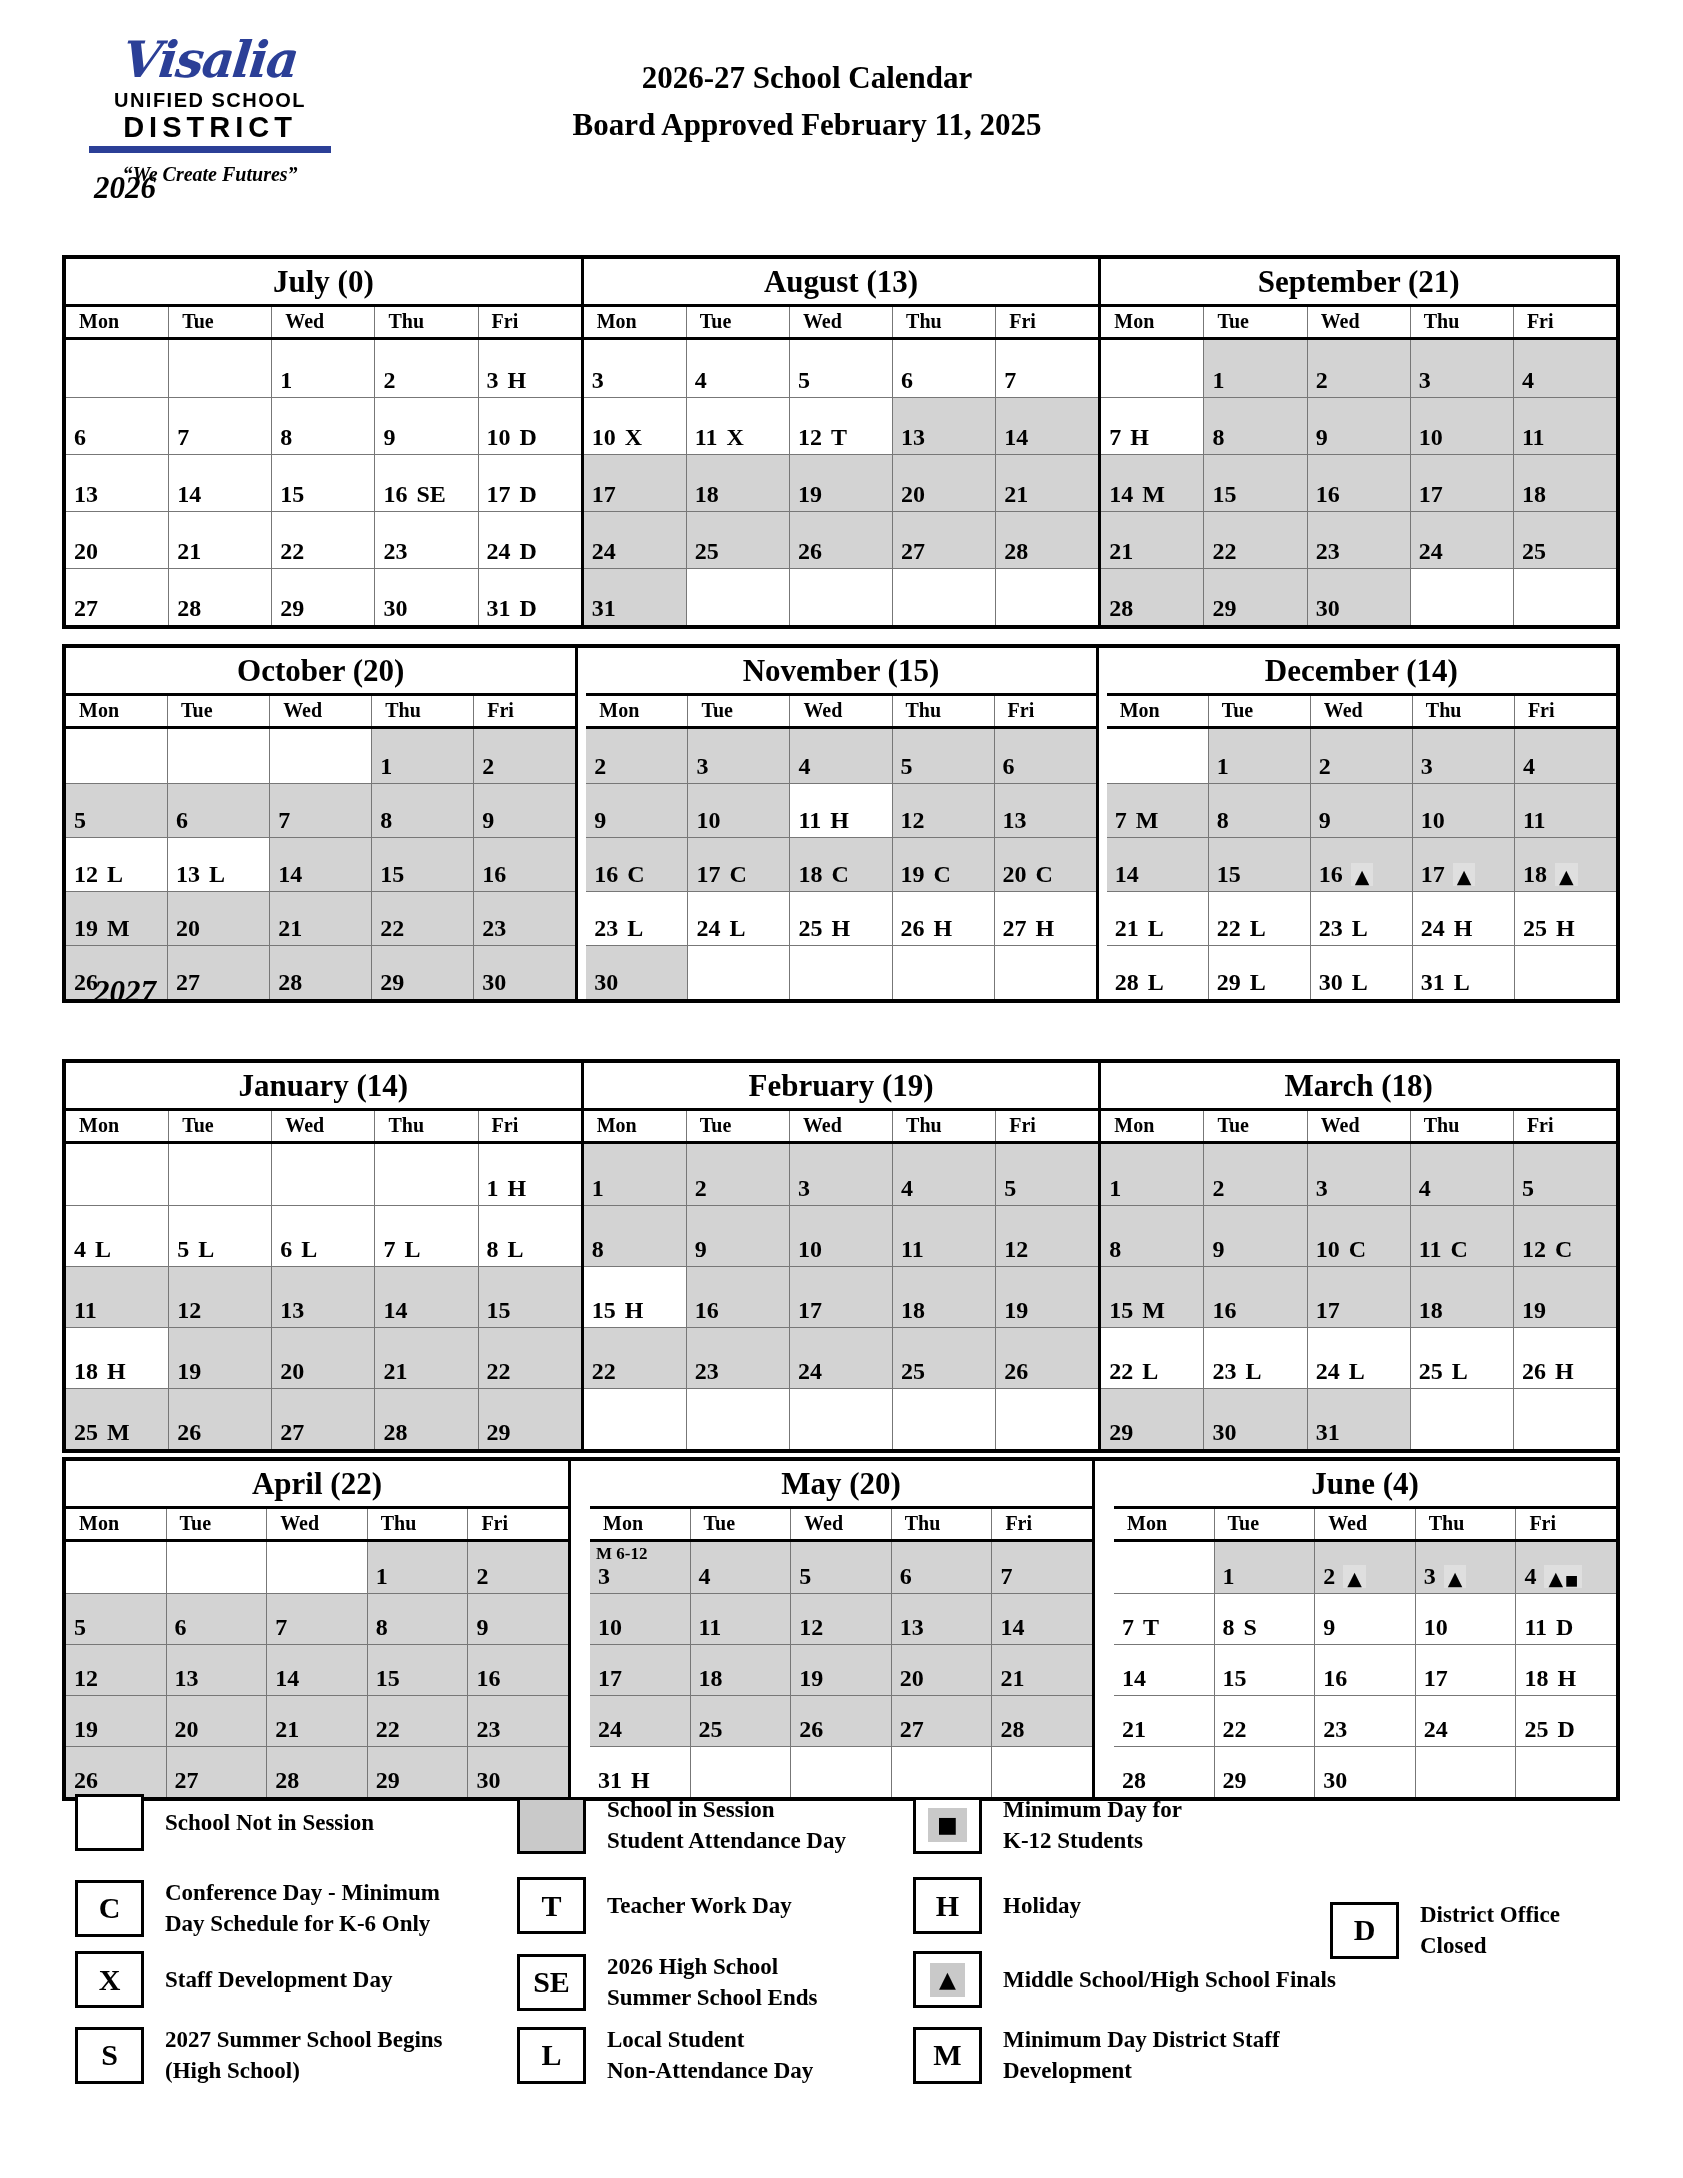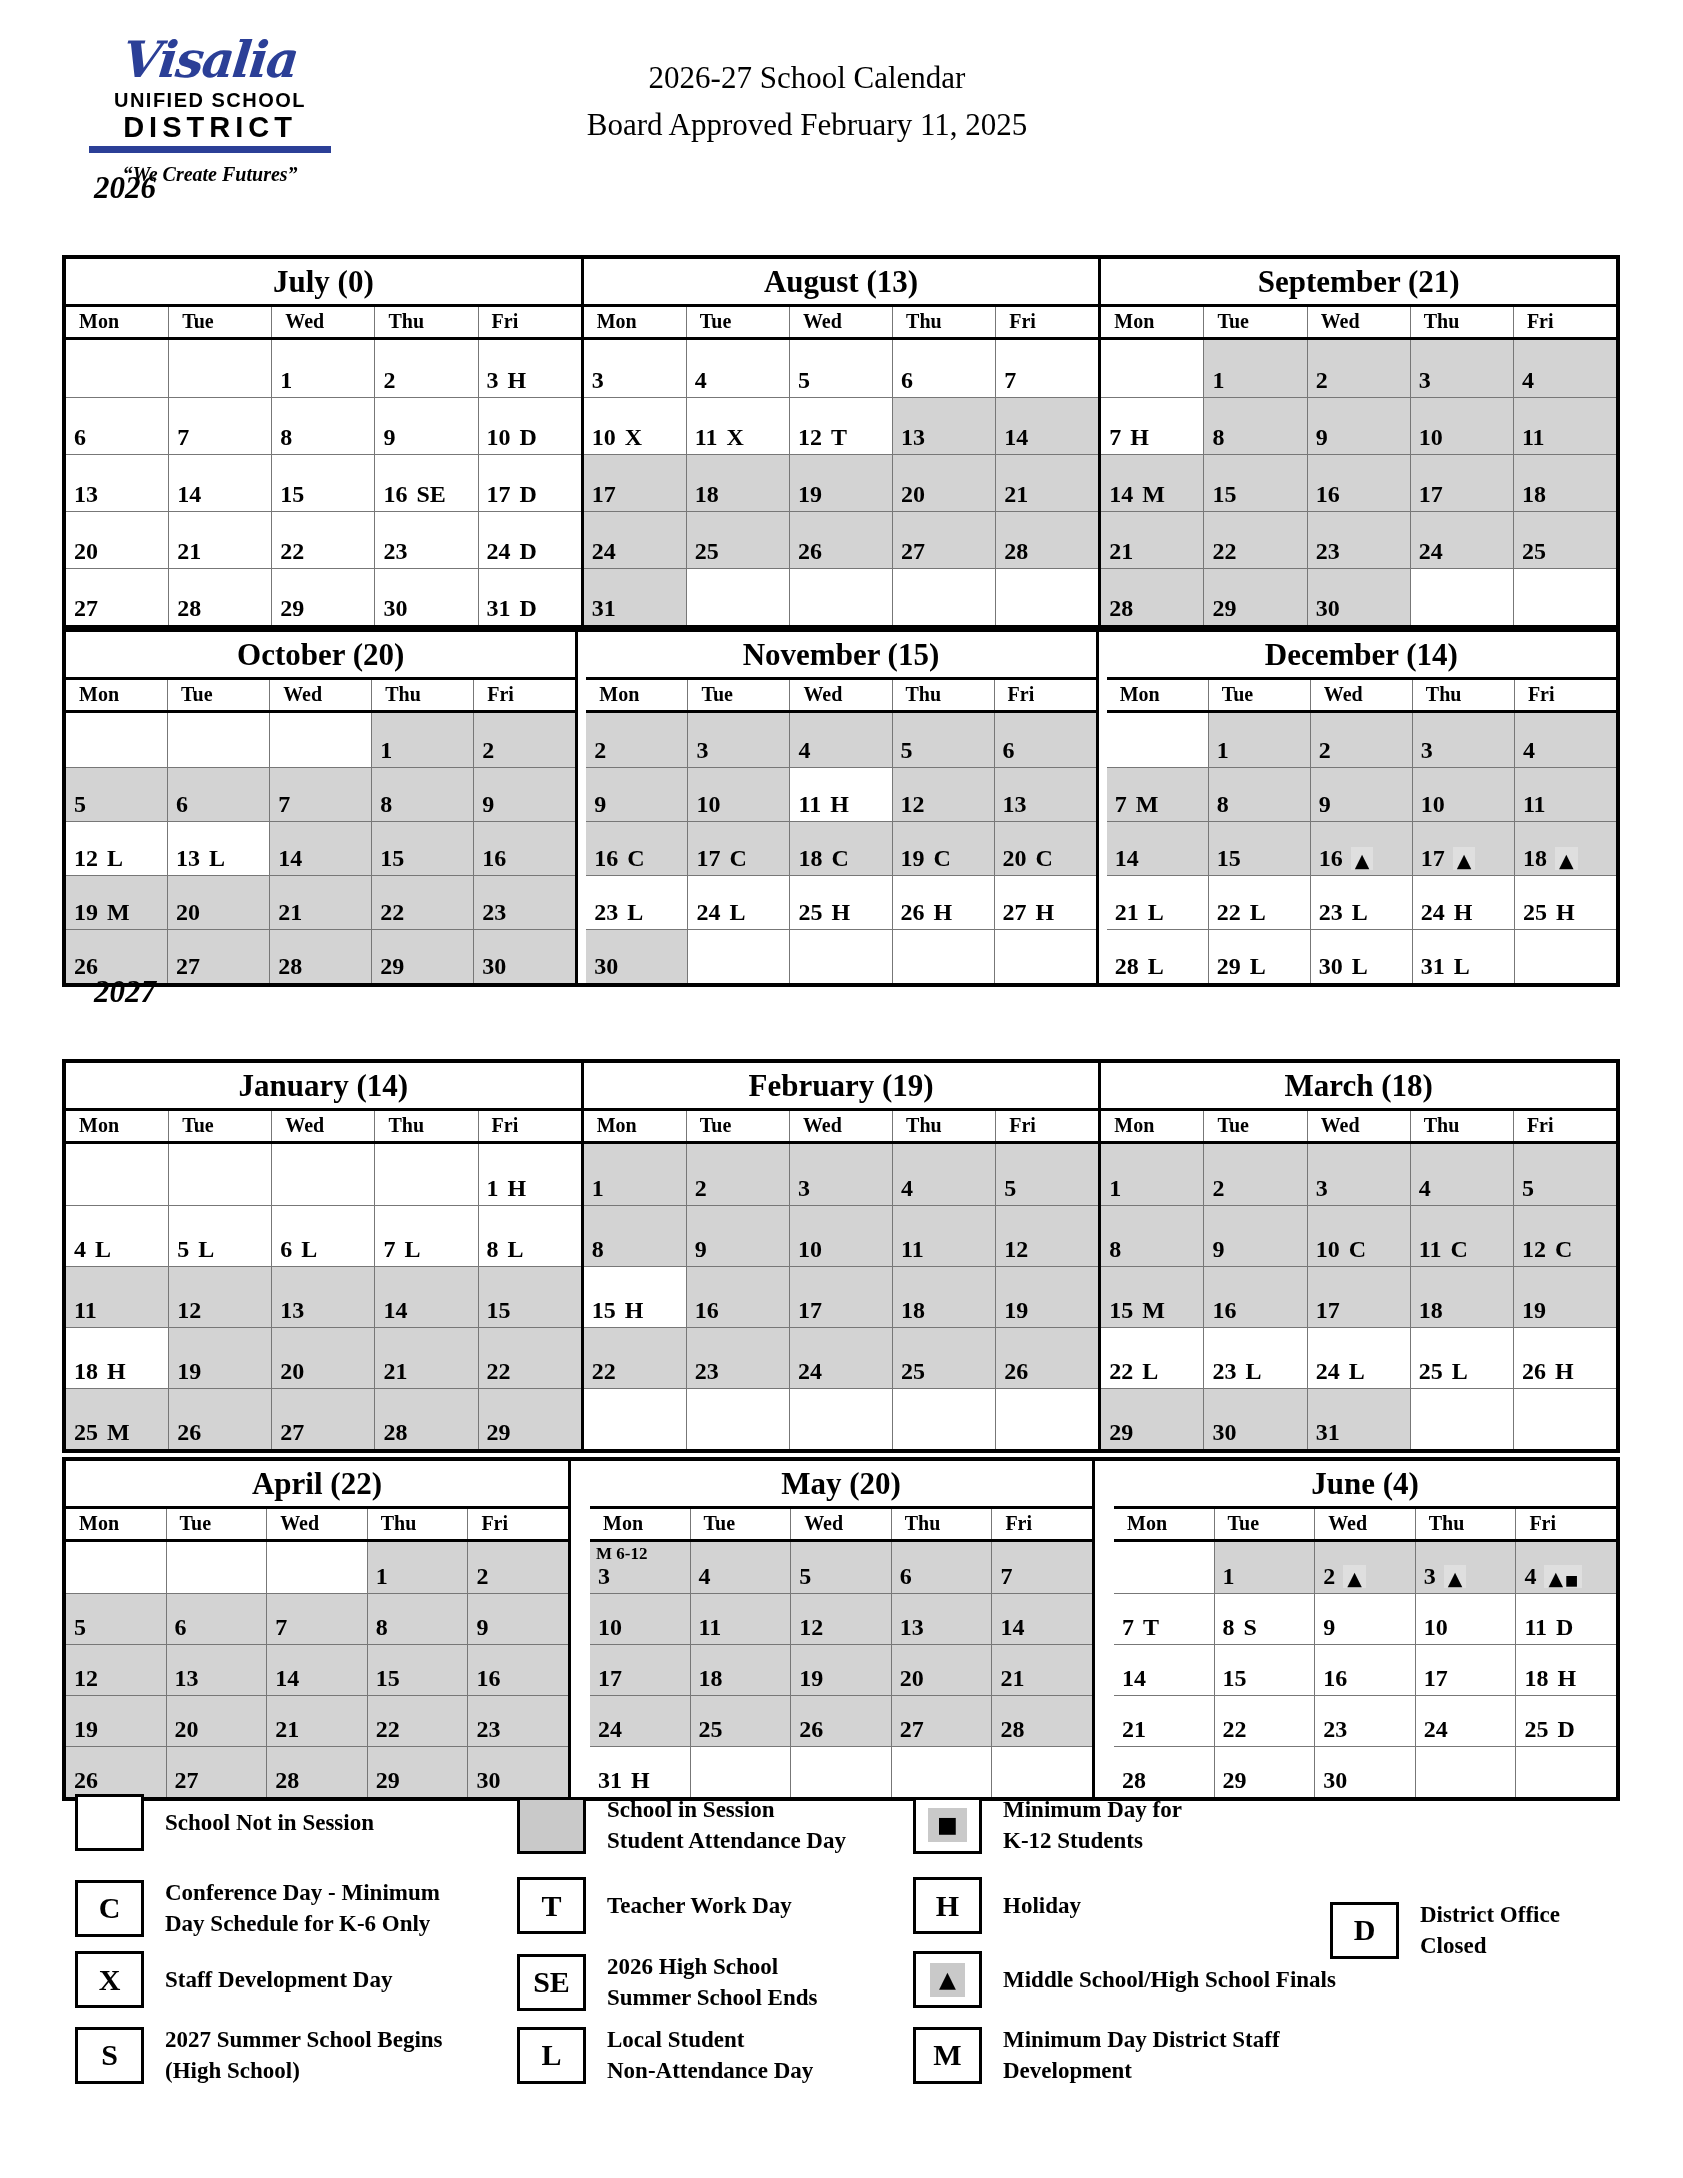--- a/index.html
+++ b/index.html
@@ -12,30 +12,30 @@
               font-size:50px;line-height:1.05;color:var(--logo-blue);letter-spacing:-2px;
               transform:skewX(-6deg);}
   .logo-line1{font-family:"Liberation Sans",sans-serif;font-weight:bold;font-size:20px;
               letter-spacing:1.5px;margin-top:2px;}
   .logo-line2{font-family:"Liberation Sans",sans-serif;font-weight:bold;font-size:29px;
               letter-spacing:5px;line-height:1.05;}
   .logo-bar{height:7px;background:var(--logo-blue);margin:4px 10px 5px;}
   .logo-tagline{font-weight:bold;font-style:italic;font-size:20px;margin-top:10px;}
 
   .title-block{position:absolute;left:0;top:55px;width:1614px;text-align:center;
-               font-weight:normal;font-size:31px;line-height:1.5;}
+               font-weight:bold;font-size:31px;line-height:1.5;}
 
   .year-label{position:absolute;left:94px;font-style:italic;font-weight:bold;font-size:31px;}
   #year-2026{top:170px;}
   #year-2027{top:974px;}
 
   
   .cal-table{position:absolute;left:62px;width:1558px;border:4px solid #000;
              display:flex;background:#fff;box-sizing:border-box;margin-top:32px;}
-  #table-0{top:223px;} #table-1{top:596px;gap:8px;} #table-2{top:1027px;} #table-3{top:1425px;gap:19px;}
+  #table-0{top:223px;} #table-1{top:612px;gap:8px;} #table-2{top:1027px;} #table-3{top:1425px;gap:19px;}
 
   .month-block{flex:1 1 0;border-right:3px solid #000;min-width:0;}
   .month-block:last-child{border-right:none;}
   .month-title{height:45px;display:flex;align-items:center;justify-content:center;
                font-weight:bold;font-size:31px;border-bottom:3px solid #000;}
   .dow-row{display:flex;height:30px;border-bottom:3px solid #000;}
   .dow{flex:1 1 0;font-weight:bold;font-size:20px;padding:3px 0 0 13px;
        border-right:1px solid #777;box-sizing:border-box;min-width:0;}
   .dow:last-child{border-right:none;}
 

